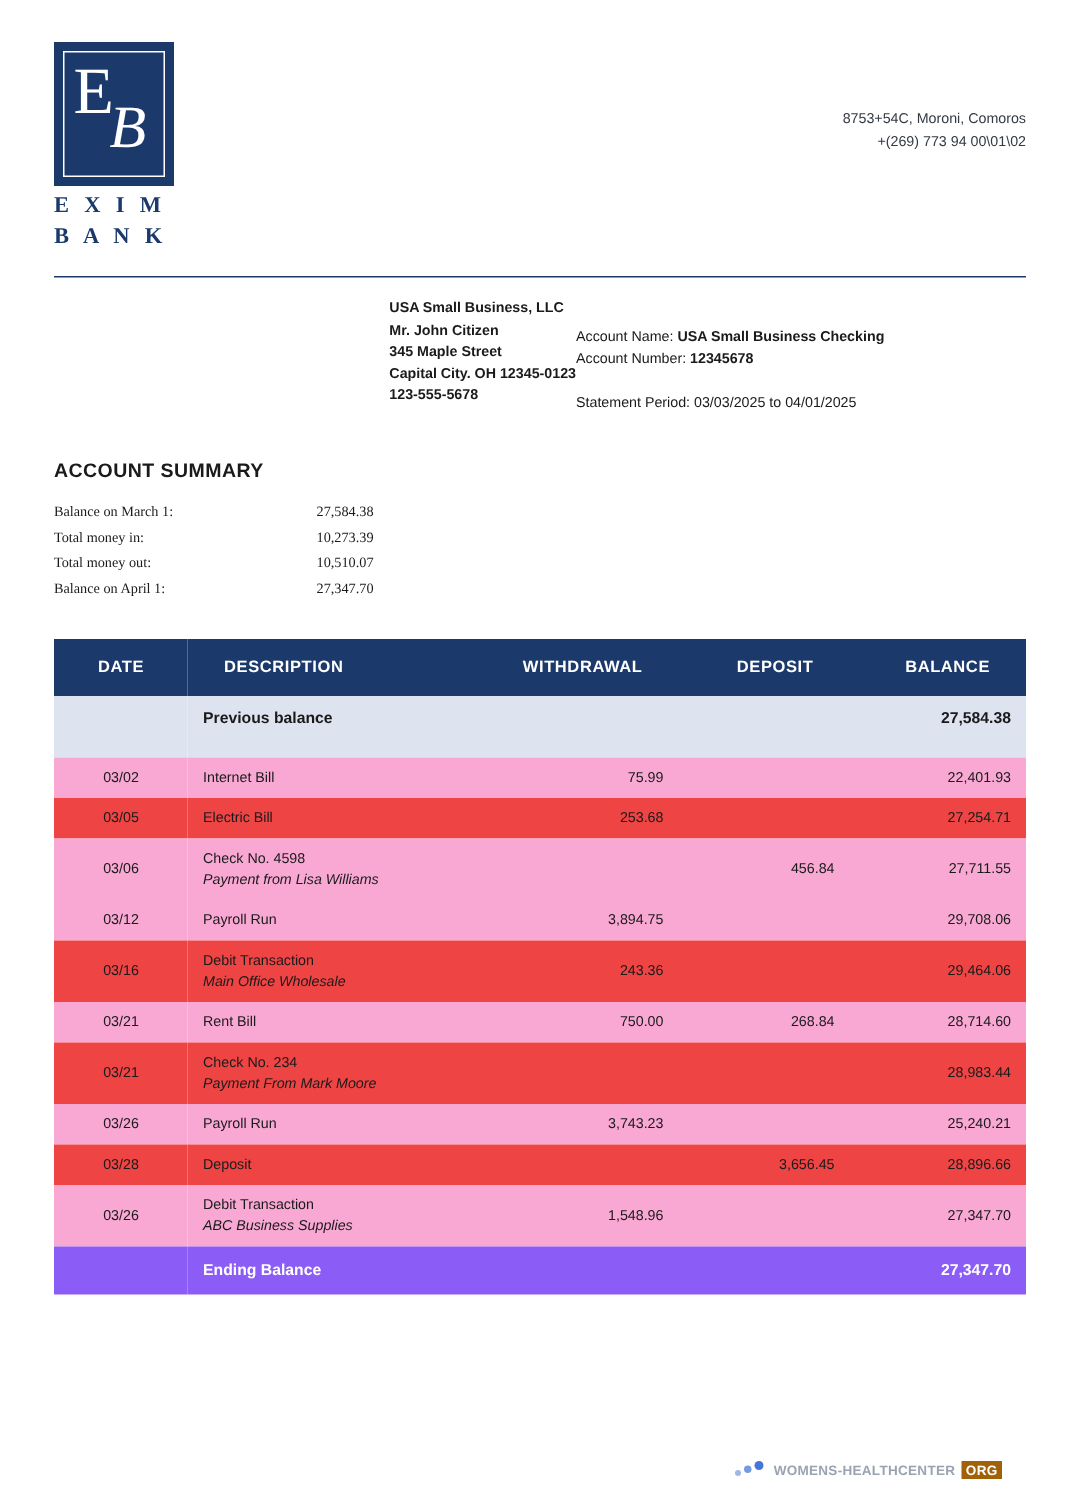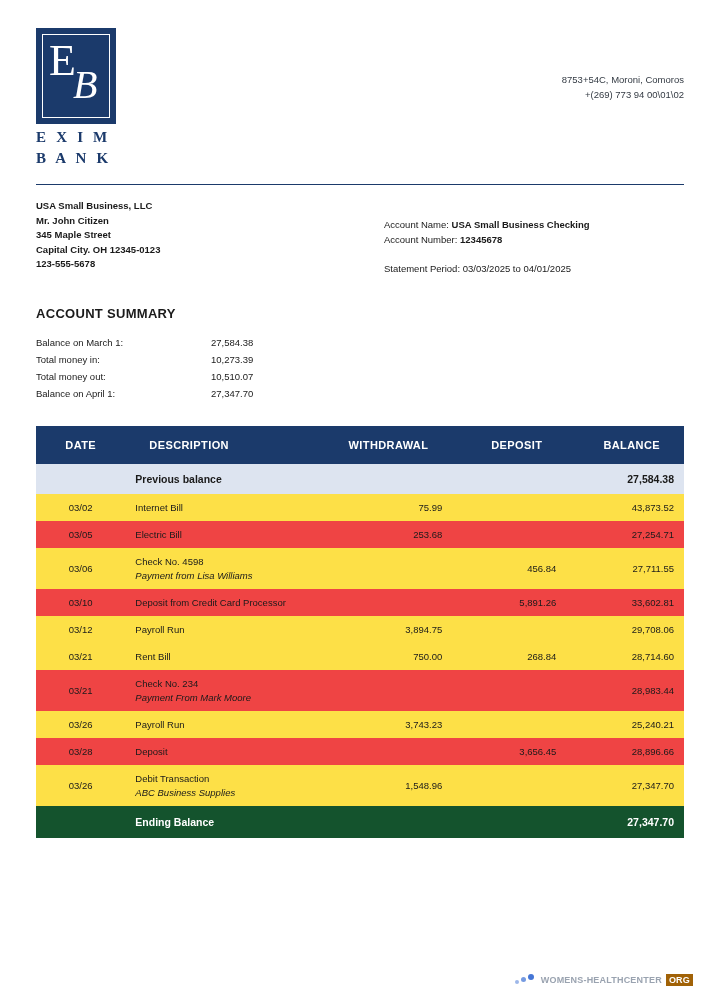--- a/index.html
+++ b/index.html
@@ -87,21 +87,21 @@
   }
 
   .rule {
     border-top: 1px solid #1b3a6b;
     margin-top: 18px;
   }
 
   
   .meta {
     display: flex;
-    justify-content: space-between;
+    justify-content: flex-end;
     margin-top: 14px;
   }
   .addr {
     font-size: 9.5px;
     font-weight: bold;
     color: #1a1a1a;
     line-height: 14.5px;
   }
   .acct {
     width: 300px;
@@ -120,21 +120,21 @@
     font-weight: bold;
     letter-spacing: 0.3px;
     color: #1a1a1a;
   }
   .summary-table {
     margin-top: 13px;
     font-size: 9.5px;
     line-height: 17px;
     color: #1a1a1a;
   }
-  .summary-row { display: flex; }
+  .summary-row { display: flex; font-family: Liberation Serif, serif; }
   .summary-row .label { width: 175px; }
   .summary-row .value { width: 120px; }
 
   
   table.txn {
     margin-top: 24px;
     width: 648px;
     border-collapse: collapse;
     font-size: 9.5px;
   }
@@ -158,43 +158,43 @@
   .col-desc { width: 260px; }
   .col-wd  { width: 110px; }
   .col-dep { width: 95px; }
   .col-bal { width: 95px; }
 
   tr.prev td {
     background: #dde4f0;
     font-weight: bold;
     font-size: 10.5px;
     padding-top: 9px;
-    padding-bottom: 9px;
+    padding-bottom: 20px;
   }
   tr.alt td { background: #ef4444; }
-  tr.plain td { background: #fde047; }
+  tr.plain td { background: #f9a8d4; }
   td.center { text-align: center; }
   .desc-sub {
     display: block;
     font-style: italic;
     margin-top: 3px;
   }
   tr.ending td {
-    background: #14532d;
+    background: #8b5cf6;
     color: #ffffff;
     font-weight: bold;
     font-size: 10.5px;
     padding-top: 10px;
     padding-bottom: 10px;
   }
 
   
   .footer {
     position: absolute;
-    right: 27px;
+    right: 52px;
     bottom: 14px;
     display: flex;
     align-items: center;
     gap: 4px;
   }
   .footer .swoosh {
     width: 22px;
     height: 12px;
     position: relative;
   }
@@ -305,21 +305,21 @@
         <td class="col-bal num">27,584.38</td>
       </tr>
 
       <tr class="plain">
         <td class="col-date center">03/02</td>
         <td class="col-desc">
           <span>Internet Bill</span>
         </td>
         <td class="col-wd num">75.99</td>
         <td class="col-dep num"></td>
-        <td class="col-bal num">43,873.52</td>
+        <td class="col-bal num">22,401.93</td>
       </tr>
 
       <tr class="alt">
         <td class="col-date center">03/05</td>
         <td class="col-desc">
           <span>Electric Bill</span>
         </td>
         <td class="col-wd num">253.68</td>
         <td class="col-dep num"></td>
         <td class="col-bal num">27,254.71</td>
@@ -329,40 +329,41 @@
         <td class="col-date center">03/06</td>
         <td class="col-desc">
           <span>Check No. 4598</span>
           <span class="desc-sub">Payment from Lisa Williams</span>
         </td>
         <td class="col-wd num"></td>
         <td class="col-dep num">456.84</td>
         <td class="col-bal num">27,711.55</td>
       </tr>
 
+
+      <tr class="plain">
+        <td class="col-date center">03/12</td>
+        <td class="col-desc">
+          <span>Payroll Run</span>
+        </td>
+        <td class="col-wd num">3,894.75</td>
+        <td class="col-dep num"></td>
+        <td class="col-bal num">29,708.06</td>
+      </tr>
+
       <tr class="alt">
-        <td class="col-date center">03/10</td>
-        <td class="col-desc">
-          <span>Deposit from Credit Card Processor</span>
-        </td>
-        <td class="col-wd num"></td>
-        <td class="col-dep num">5,891.26</td>
-        <td class="col-bal num">33,602.81</td>
-      </tr>
-
-      <tr class="plain">
-        <td class="col-date center">03/12</td>
-        <td class="col-desc">
-          <span>Payroll Run</span>
-        </td>
-        <td class="col-wd num">3,894.75</td>
-        <td class="col-dep num"></td>
-        <td class="col-bal num">29,708.06</td>
-      </tr>
-
+        <td class="col-date center">03/16</td>
+        <td class="col-desc">
+          <span>Debit Transaction</span>
+          <span class="desc-sub">Main Office Wholesale</span>
+        </td>
+        <td class="col-wd num">243.36</td>
+        <td class="col-dep num"></td>
+        <td class="col-bal num">29,464.06</td>
+      </tr>
 
       <tr class="plain">
         <td class="col-date center">03/21</td>
         <td class="col-desc">
           <span>Rent Bill</span>
         </td>
         <td class="col-wd num">750.00</td>
         <td class="col-dep num">268.84</td>
         <td class="col-bal num">28,714.60</td>
       </tr>

